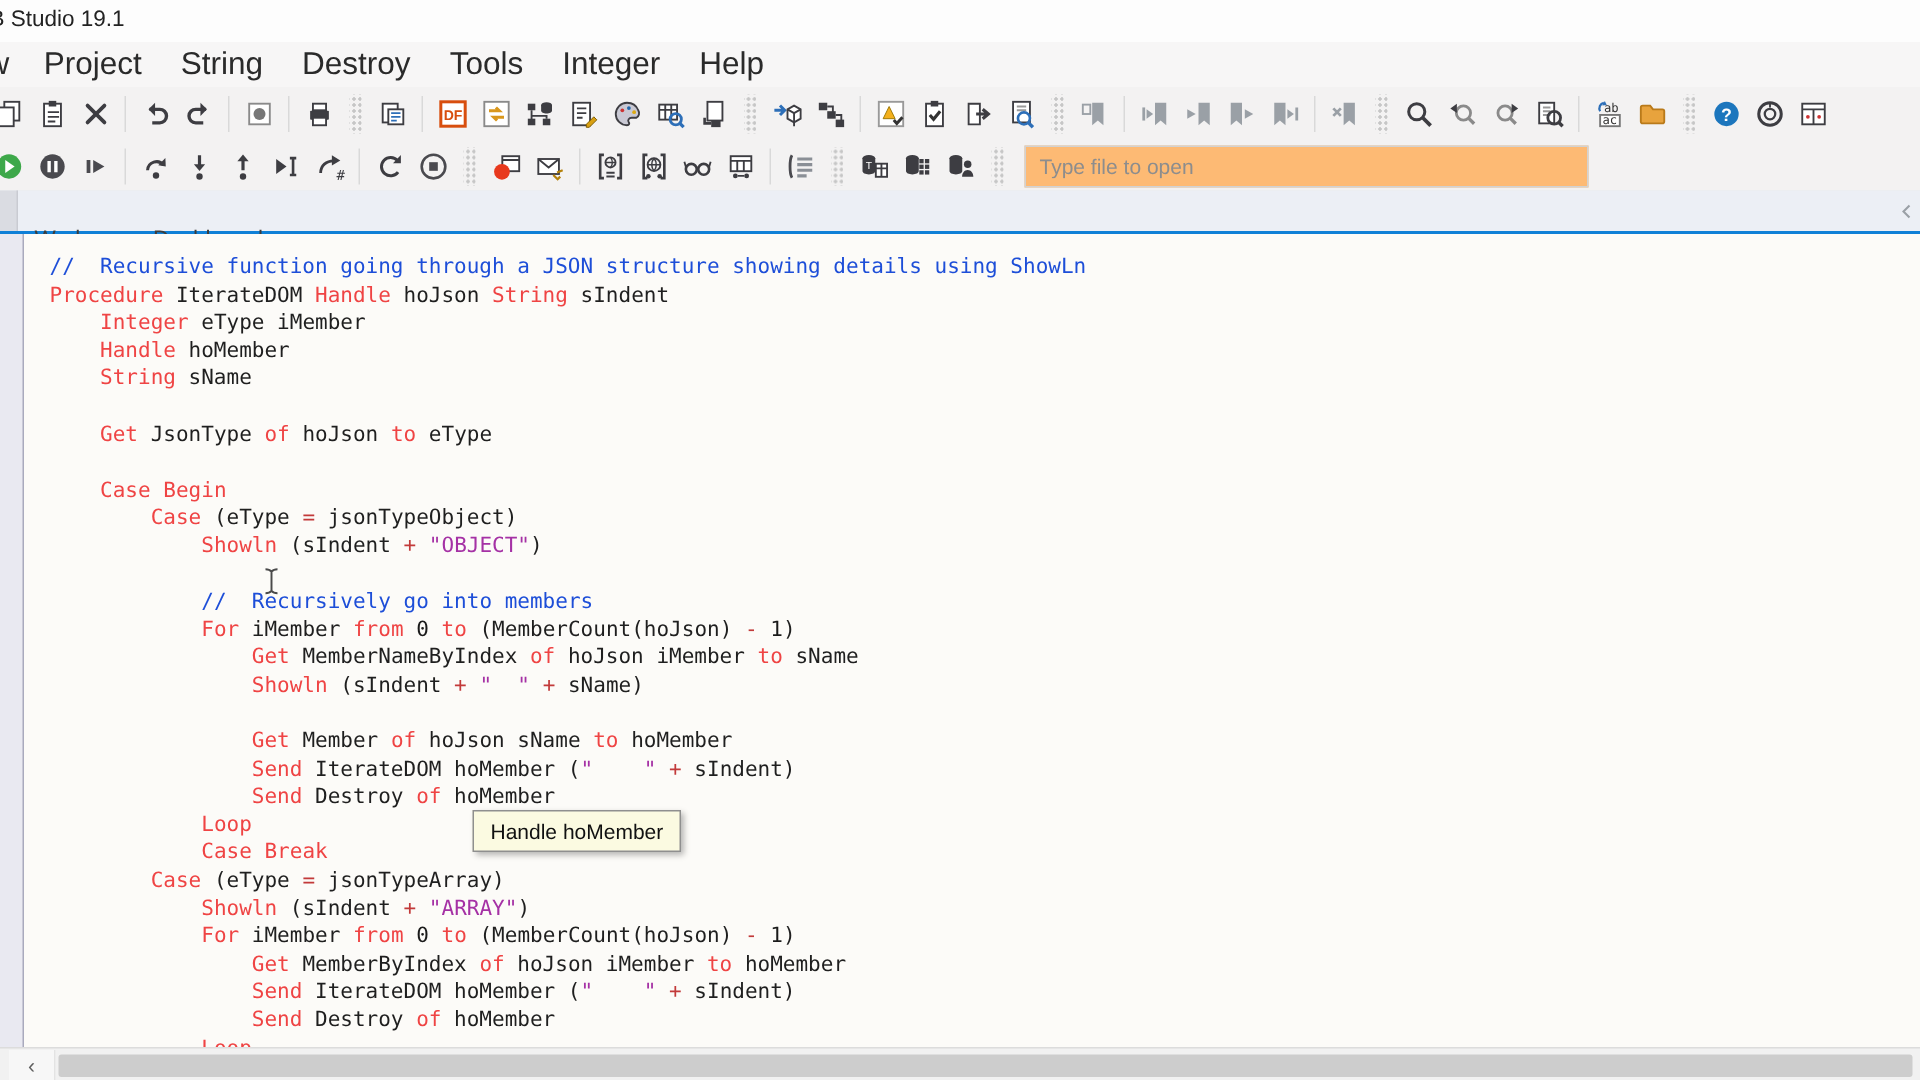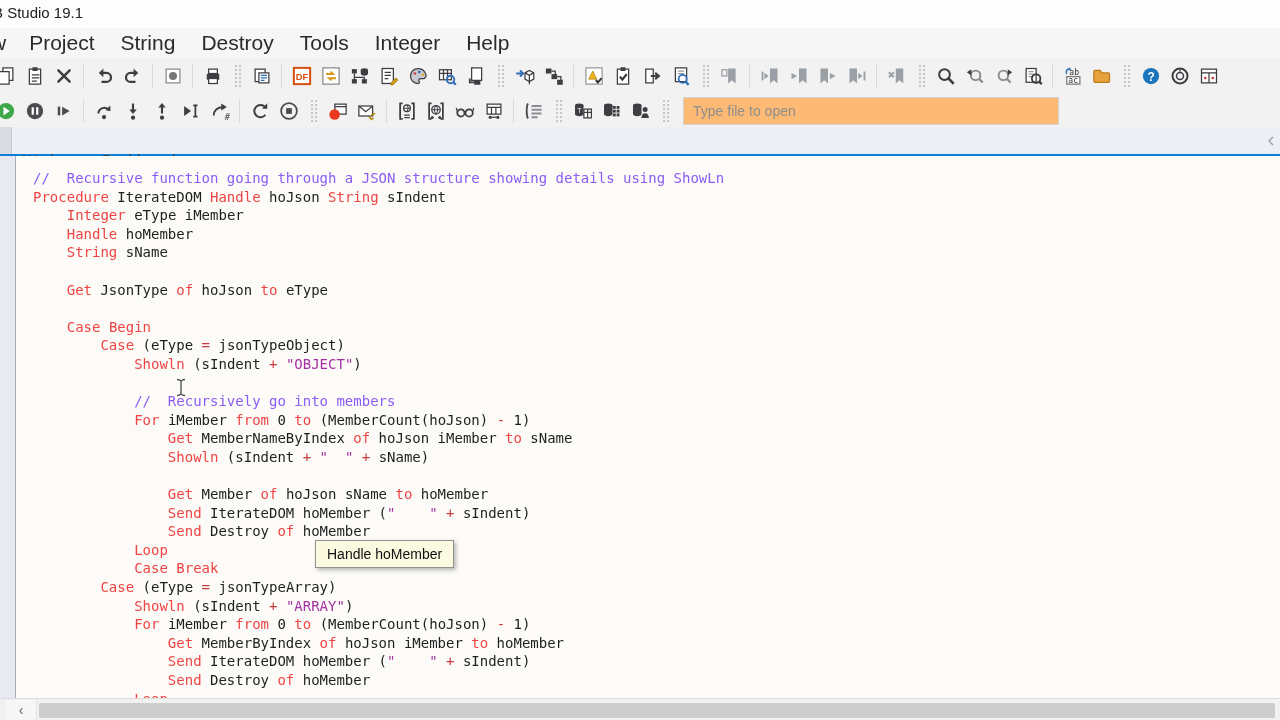--- a/index.html
+++ b/index.html
@@ -41,21 +41,21 @@
   .tab .close{margin-left:12px;font-size:14px;font-weight:bold;line-height:1;}
   #tabbar .tail{margin-left:auto;display:flex;align-items:center;padding-right:4px;color:#9aa0a6;}
 
   
   #editor{position:absolute;left:0;top:156px;width:1280px;height:542px;background:#fcfbf8;}
   #editor .selmargin{position:absolute;left:0;top:0;width:15px;height:100%;
                      background:#e9e9f1;border-right:1px solid #a9aabd;}
   #code{position:absolute;left:16px;top:13px;right:0;font-family:"DejaVu Sans Mono",monospace;
         font-size:14px;line-height:18.6px;white-space:pre;}
   #code .cl{height:18.6px;padding-left:17px;}
-  .t-c{color:#8b5cf6;} .t-k{color:#ef4444;} .t-s{color:#a531a5;}
+  .t-c{color:#1d4ed8;} .t-k{color:#ef4444;} .t-s{color:#a531a5;}
   .t-o{color:#c23a3a;} .t-n{color:#1a1a1a;} .t-p{color:#1f1f1f;}
 
   
   #tooltip{position:absolute;left:315px;top:540px;height:26px;display:flex;align-items:center;
            background:#fbfae1;border:1px solid #8f8f8f;box-shadow:2px 2px 4px rgba(0,0,0,.28);
            padding:0 11px;font-size:14px;color:#111;}
 
   
   #ibeam{position:absolute;left:174px;top:378px;width:14px;height:19px;}
 

